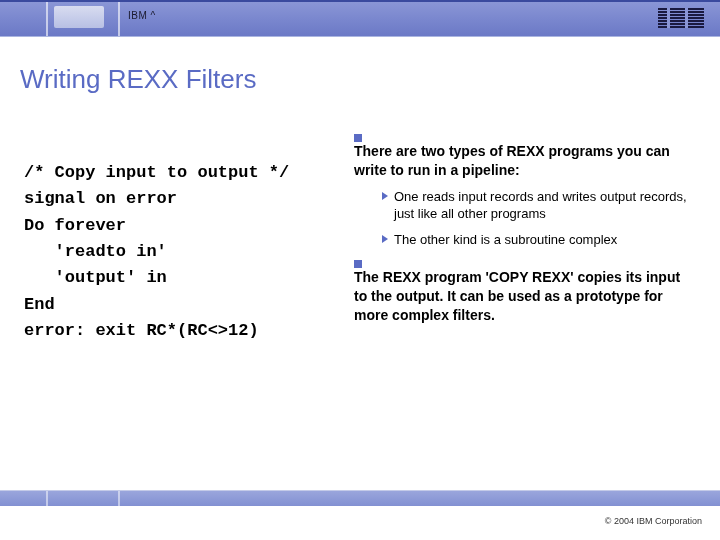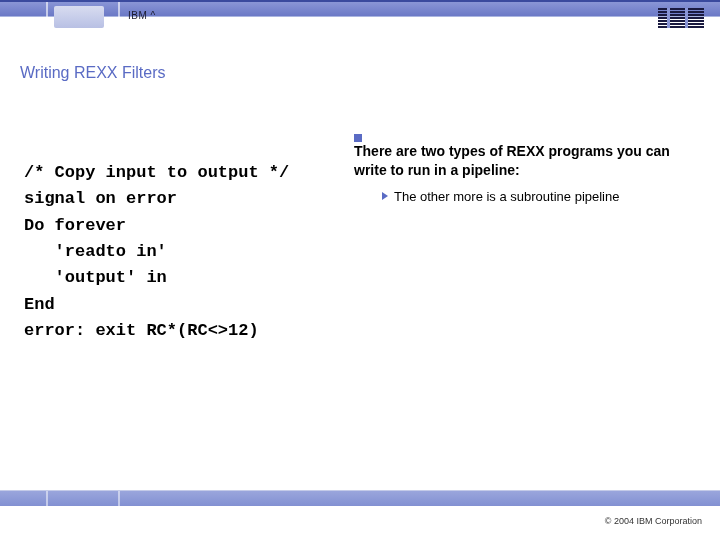--- a/index.html
+++ b/index.html
@@ -6,21 +6,21 @@
   body {
     width: 720px;
     height: 540px;
     font-family: Arial, Helvetica, sans-serif;
     background: #fff;
     position: relative;
     overflow: hidden;
   }
   .topbar {
     width: 720px;
-    height: 17px;
+    height: 37px;
     background: linear-gradient(to bottom, #8a96d6 0%, #7a87ce 50%, #6b79c6 100%);
     position: relative;
     border-top: 2px solid #3a4a9e;
     border-bottom: 1px solid #aab5e0;
   }
   .topbar-swatch {
     position: absolute;
     left: 54px;
     top: 4px;
     width: 50px;
@@ -57,21 +57,21 @@
     right: 16px;
     top: 6px;
     width: 46px;
     height: 20px;
   }
   .ibm-logo svg { width: 46px; height: 20px; }
   .title {
     position: absolute;
     left: 20px;
     top: 64px;
-    font-size: 16px;
+    font-size: 26px;
     color: #5a6bc4;
     font-weight: normal;
   }
   .code-block {
     position: absolute;
     left: 24px;
     top: 160px;
     font-family: "Courier New", monospace;
     font-size: 17px;
     line-height: 1.55;
@@ -180,21 +180,29 @@
 End
 error: exit RC*(RC&lt;&gt;12)</pre>
 
 <div class="bullets">
   <div class="b1">
     <div class="sq"></div>
     <div class="txt"><span class="bold">There are two types of REXX programs you can write to run in a pipeline:</span></div>
   </div>
   <div class="b2">
     <div class="tri"></div>
-    <div class="txt">The other more is a subroutine pipeline</div>
+    <div class="txt">One reads input records and writes output records, just like all other programs</div>
+  </div>
+  <div class="b2">
+    <div class="tri"></div>
+    <div class="txt">The other kind is a subroutine complex</div>
+  </div>
+  <div class="b1">
+    <div class="sq"></div>
+    <div class="txt"><span class="bold">The REXX program 'COPY REXX' copies its input to the output.  It can be used as a prototype for more complex filters.</span></div>
   </div>
 </div>
 
 <div class="bottombar">
   <div class="bline1"></div>
   <div class="bline2"></div>
 </div>
 
 <div class="copyright">© 2004 IBM Corporation</div>
 

